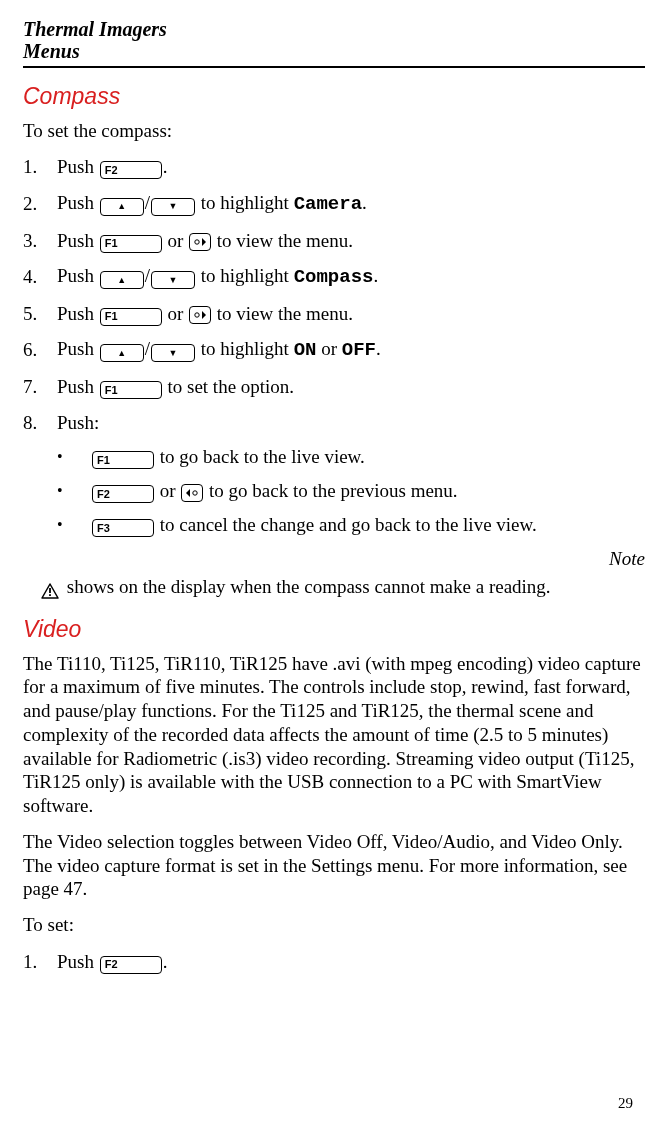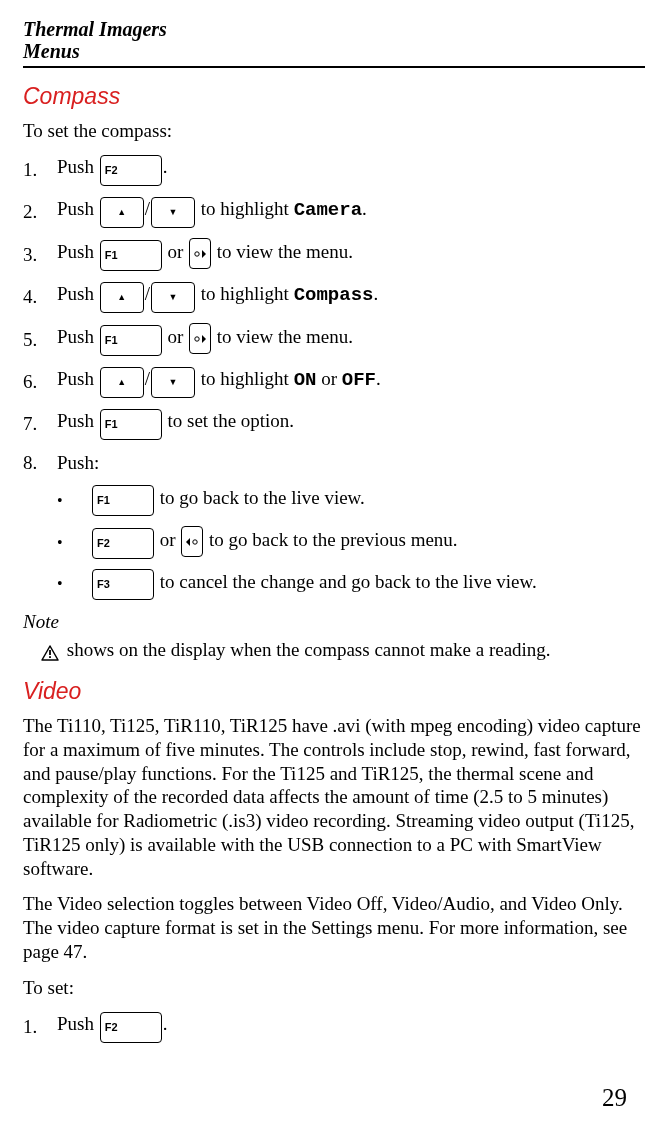--- a/index.html
+++ b/index.html
@@ -76,21 +76,21 @@
   }
   .bulletitem .txt {
     flex: 1;
   }
   .keycap {
     display: inline-flex;
     align-items: center;
     justify-content: flex-start;
     border: 1.3px solid #000;
     border-radius: 4px;
-    height: 31px;
+    height: 18px;
     min-width: 62px;
     padding: 0 4px 0 4px;
     font-family: Arial, Helvetica, sans-serif;
     font-weight: bold;
     font-size: 11px;
     line-height: 1;
     vertical-align: -0.5px;
     box-sizing: border-box;
     background: #fff;
     margin: 0 1px;
@@ -104,38 +104,38 @@
     min-width: 22px;
     justify-content: center;
     padding: 0 2px;
   }
   .tri { font-size: 9px; line-height:1; }
   .bold-sans {
     font-family: Liberation Mono, monospace;
     font-weight: bold;
   }
   .note-label {
-    text-align: left;
+    text-align: right;
     font-style: italic;
     margin: 2px 0 4px 0;
   }
   .note-body {
     margin: 1px 0 14px 0;
     padding: 0 20px 0 18px;
   }
   .warn-tri {
     display: inline-block;
     vertical-align: -2px;
     margin-right: 3px;
   }
   .pagenum {
     position: absolute;
-    right: 41px;
+    right: 35px;
     bottom: 16px;
-    font-size: 25px;
+    font-size: 15px;
   }
   
   svg { display: inline-block; vertical-align: middle; }
 </style>
 </head>
 <body>
 
 <div class="page">
 
   <div class="header-block">

